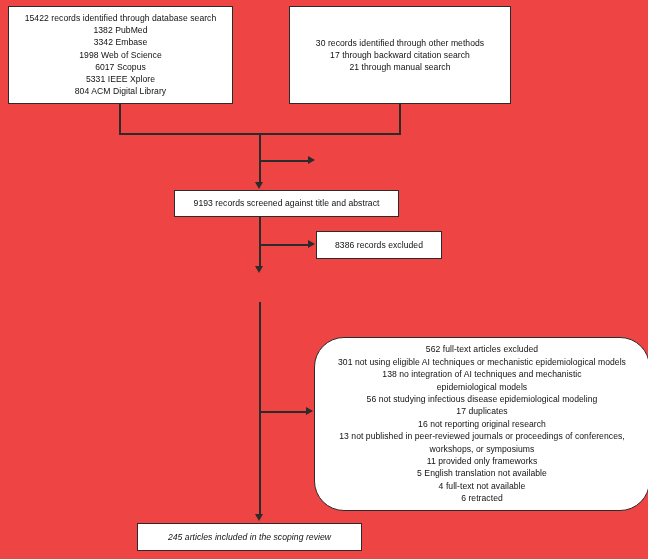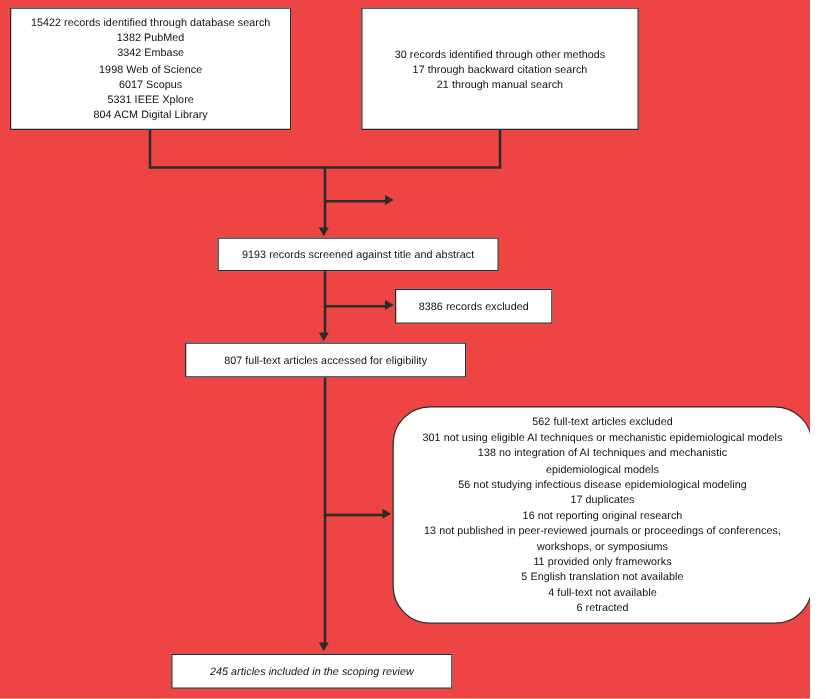--- a/index.html
+++ b/index.html
@@ -42,21 +42,21 @@
     white-space: pre-wrap;
   }
 
   
   #box-database      { left: 8px;   top: 6px;   width: 225px; height: 98px;  justify-content: flex-start; padding-top: 5px; }
   #box-other         { left: 289px; top: 6px;   width: 222px; height: 98px; }
   #box-duplicates    { left: 316px; top: 147px; width: 126px; height: 28px; }
   #box-screened      { left: 148px; top: 190px; width: 225px; height: 27px; margin-left: 26px; }
   #box-excluded      { left: 316px; top: 231px; width: 126px; height: 28px; }
   #box-fulltext      { left: 148px; top: 274px; width: 225px; height: 28px; }
-  #box-exclusions    { left: 314px; top: 325px; width: 336px; height: 174px; border-radius: 30px; }
+  #box-exclusions    { left: 314px; top: 337px; width: 336px; height: 174px; border-radius: 30px; }
   #box-included      { left: 137px; top: 523px; width: 225px; height: 28px; font-style: italic; }
 
   #box-exclusions .line { line-height: 12.4px; }
 
   
   .ln {
     position: absolute;
     background: #2b2b2b;
   }
   .ln-v { width: 1.6px; }
@@ -118,23 +118,20 @@
   <div class="ln ln-v" style="left:259px; top:217px; height:50px;"></div>
   <div class="arrow arrow-down" style="left:255px; top:266px;"></div>
 
   <div class="ln ln-h" style="left:259px; top:244px; width:50px;"></div>
   <div class="arrow arrow-right" style="left:308px; top:240px;"></div>
 
   <div class="box" id="box-excluded">
     <span class="line">8386 records excluded</span>
   </div>
 
-  <div class="box" id="box-fulltext">
-    <span class="line">807 full-text articles accessed for eligibility</span>
-  </div>
 
   <div class="ln ln-v" style="left:259px; top:302px; height:213px;"></div>
   <div class="arrow arrow-down" style="left:255px; top:514px;"></div>
 
   <div class="ln ln-h" style="left:259px; top:411px; width:48px;"></div>
   <div class="arrow arrow-right" style="left:306px; top:407px;"></div>
 
   <div class="box" id="box-exclusions">
     <span class="line">562 full-text articles excluded</span>
     <span class="line">301 not using eligible AI techniques or mechanistic epidemiological models</span>

